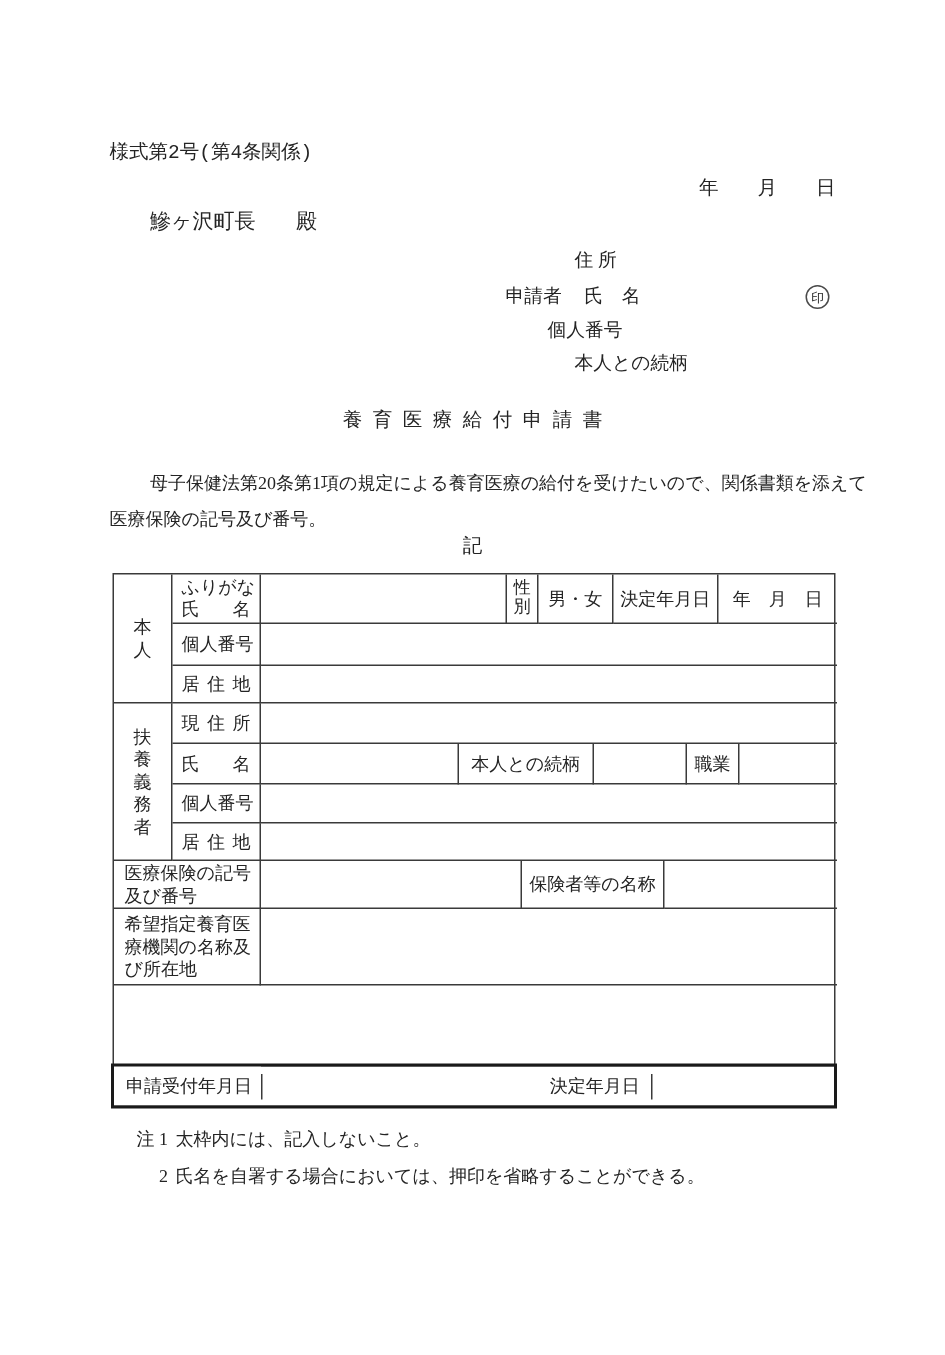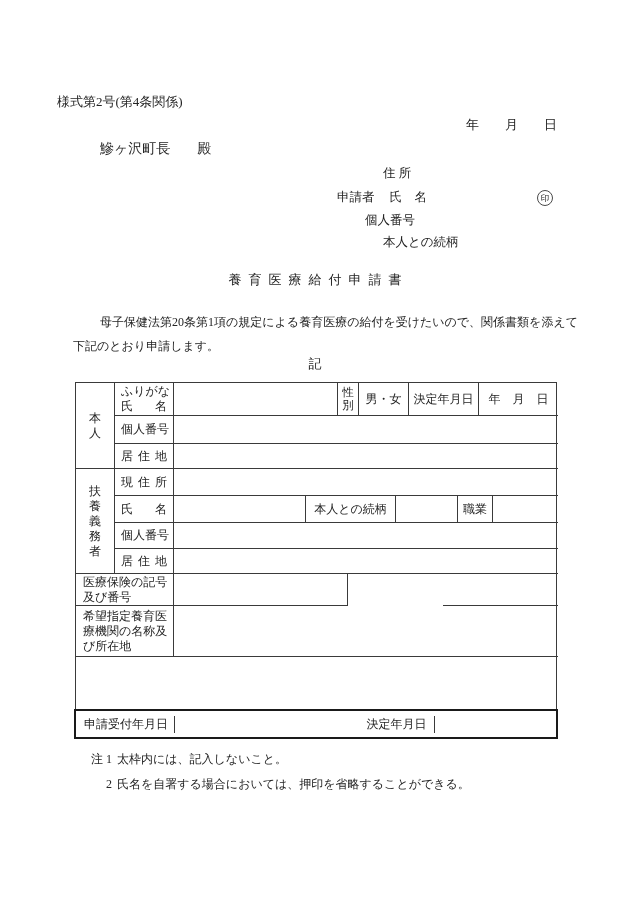--- a/index.html
+++ b/index.html
@@ -48,40 +48,40 @@
   .t-cell{box-sizing:border-box;display:flex;align-items:center;}
   
   .note{position:absolute;left:88px;font-size:12px;white-space:nowrap;line-height:15px;}
   .note-num{display:inline-block;width:29px;text-align:right;padding-right:5px;box-sizing:border-box;}
 </style>
 </head>
 <body>
 
 <div id="page">
 
-  <div class="abs fs13" style="left:57px;top:94px;">様式第2号(第4条関係)</div>
+  <div class="abs fs13" style="left:73px;top:94px;font-family:Liberation Mono, monospace;">様式第2号(第4条関係)</div>
   <div class="abs fs13" style="left:466px;top:117px;">年　　月　　日</div>
 
   <div class="abs fs14" style="left:100px;top:141px;">
     <span>鰺ヶ沢町長</span><span style="margin-left:27px;">殿</span>
   </div>
 
   <div class="abs" style="left:383px;top:166px;font-size:12.5px;">住 所</div>
   <div class="abs" style="left:337px;top:190px;font-size:12.5px;">
     <span>申請者</span><span style="margin-left:15px;">氏　名</span>
   </div>
   <div class="seal">
       <span>印</span>
     </div>
   <div class="abs" style="left:365px;top:213px;font-size:12.5px;">個人番号</div>
   <div class="abs" style="left:383px;top:235px;font-size:12.5px;">本人との続柄</div>
 
   <div class="abs fs13 center title-spaced" style="top:272px;">養育医療給付申請書</div>
   <div class="abs fs12" style="left:100px;top:315px;">母子保健法第20条第1項の規定による養育医療の給付を受けたいので、関係書類を添えて</div>
-  <div class="abs fs12" style="left:73px;top:339px;">下記のとおり申請します。</div>
+  <div class="abs fs12" style="left:73px;top:339px;">医療保険の記号及び番号。</div>
   <div class="abs fs13 center" style="top:356px;">記</div>
 
   <div id="tbl">
 
     <div class="cell br bb ctr vs lh15" style="left:0;top:86px;width:39px;height:105px;">
         <span>扶養義務者</span>
       </div>
     <div class="cell br bb ctr vs lh15" style="left:0;top:0;width:39px;height:86px;">
         <span>本人</span>
       </div>
@@ -139,20 +139,23 @@
       </div>
     <div class="cell bb" style="left:417px;top:113px;width:65px;height:27px;"></div>
 
     <div class="cell bb" style="left:98px;top:140px;width:384px;height:26px;"></div>
     <div class="cell bb" style="left:98px;top:166px;width:384px;height:25px;"></div>
 
     <div class="cell br bb wrap" style="left:0;top:191px;width:98px;height:32px;">
         <span>医療保険の記号及び番号</span>
       </div>
     <div class="cell br bb" style="left:98px;top:191px;width:174px;height:32px;"></div>
+    <div class="cell br bb ctr" style="left:272px;top:191px;width:95px;height:32px;">
+        <span>保険者等の名称</span>
+      </div>
     <div class="cell bb" style="left:367px;top:191px;width:115px;height:32px;"></div>
 
     <div class="cell br bb wrap" style="left:0;top:223px;width:98px;height:51px;">
         <span>希望指定養育医療機関の名称及び所在地</span>
       </div>
     <div class="cell bb" style="left:98px;top:223px;width:384px;height:51px;"></div>
 
     <div class="cell bb" style="left:98px;top:274px;width:384px;height:54px;"></div>
 
     <div class="thick-row">

